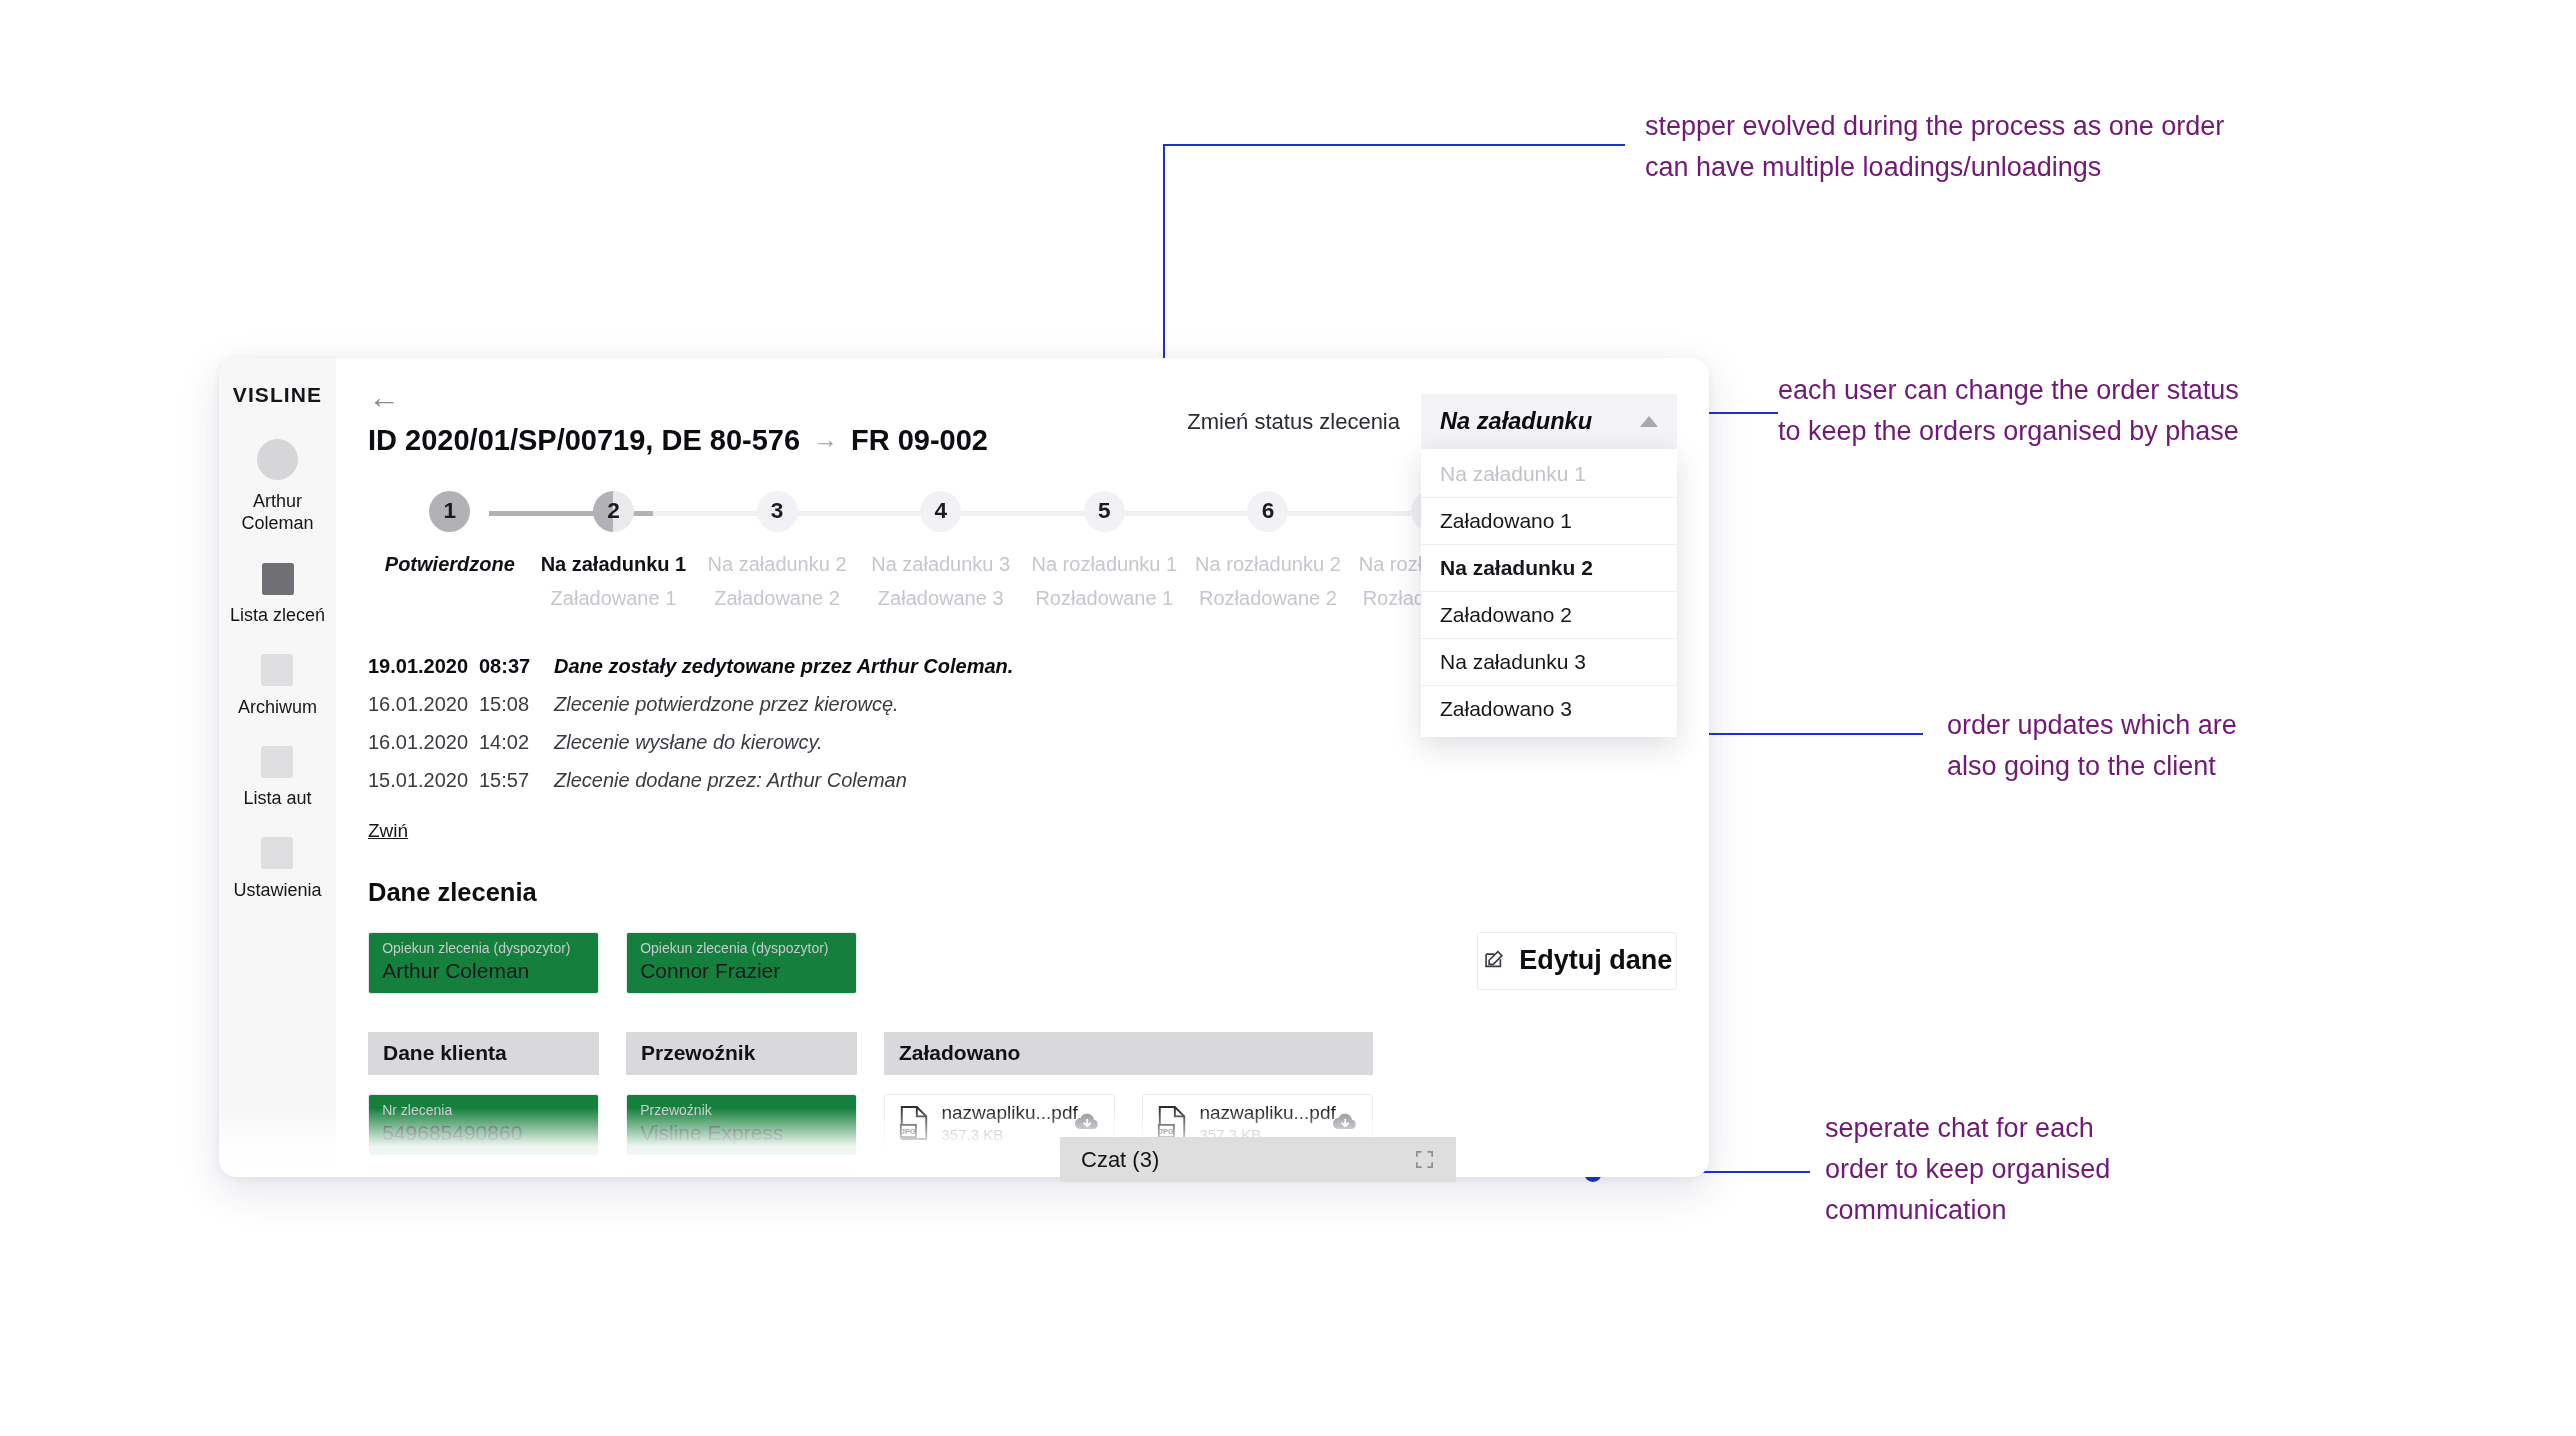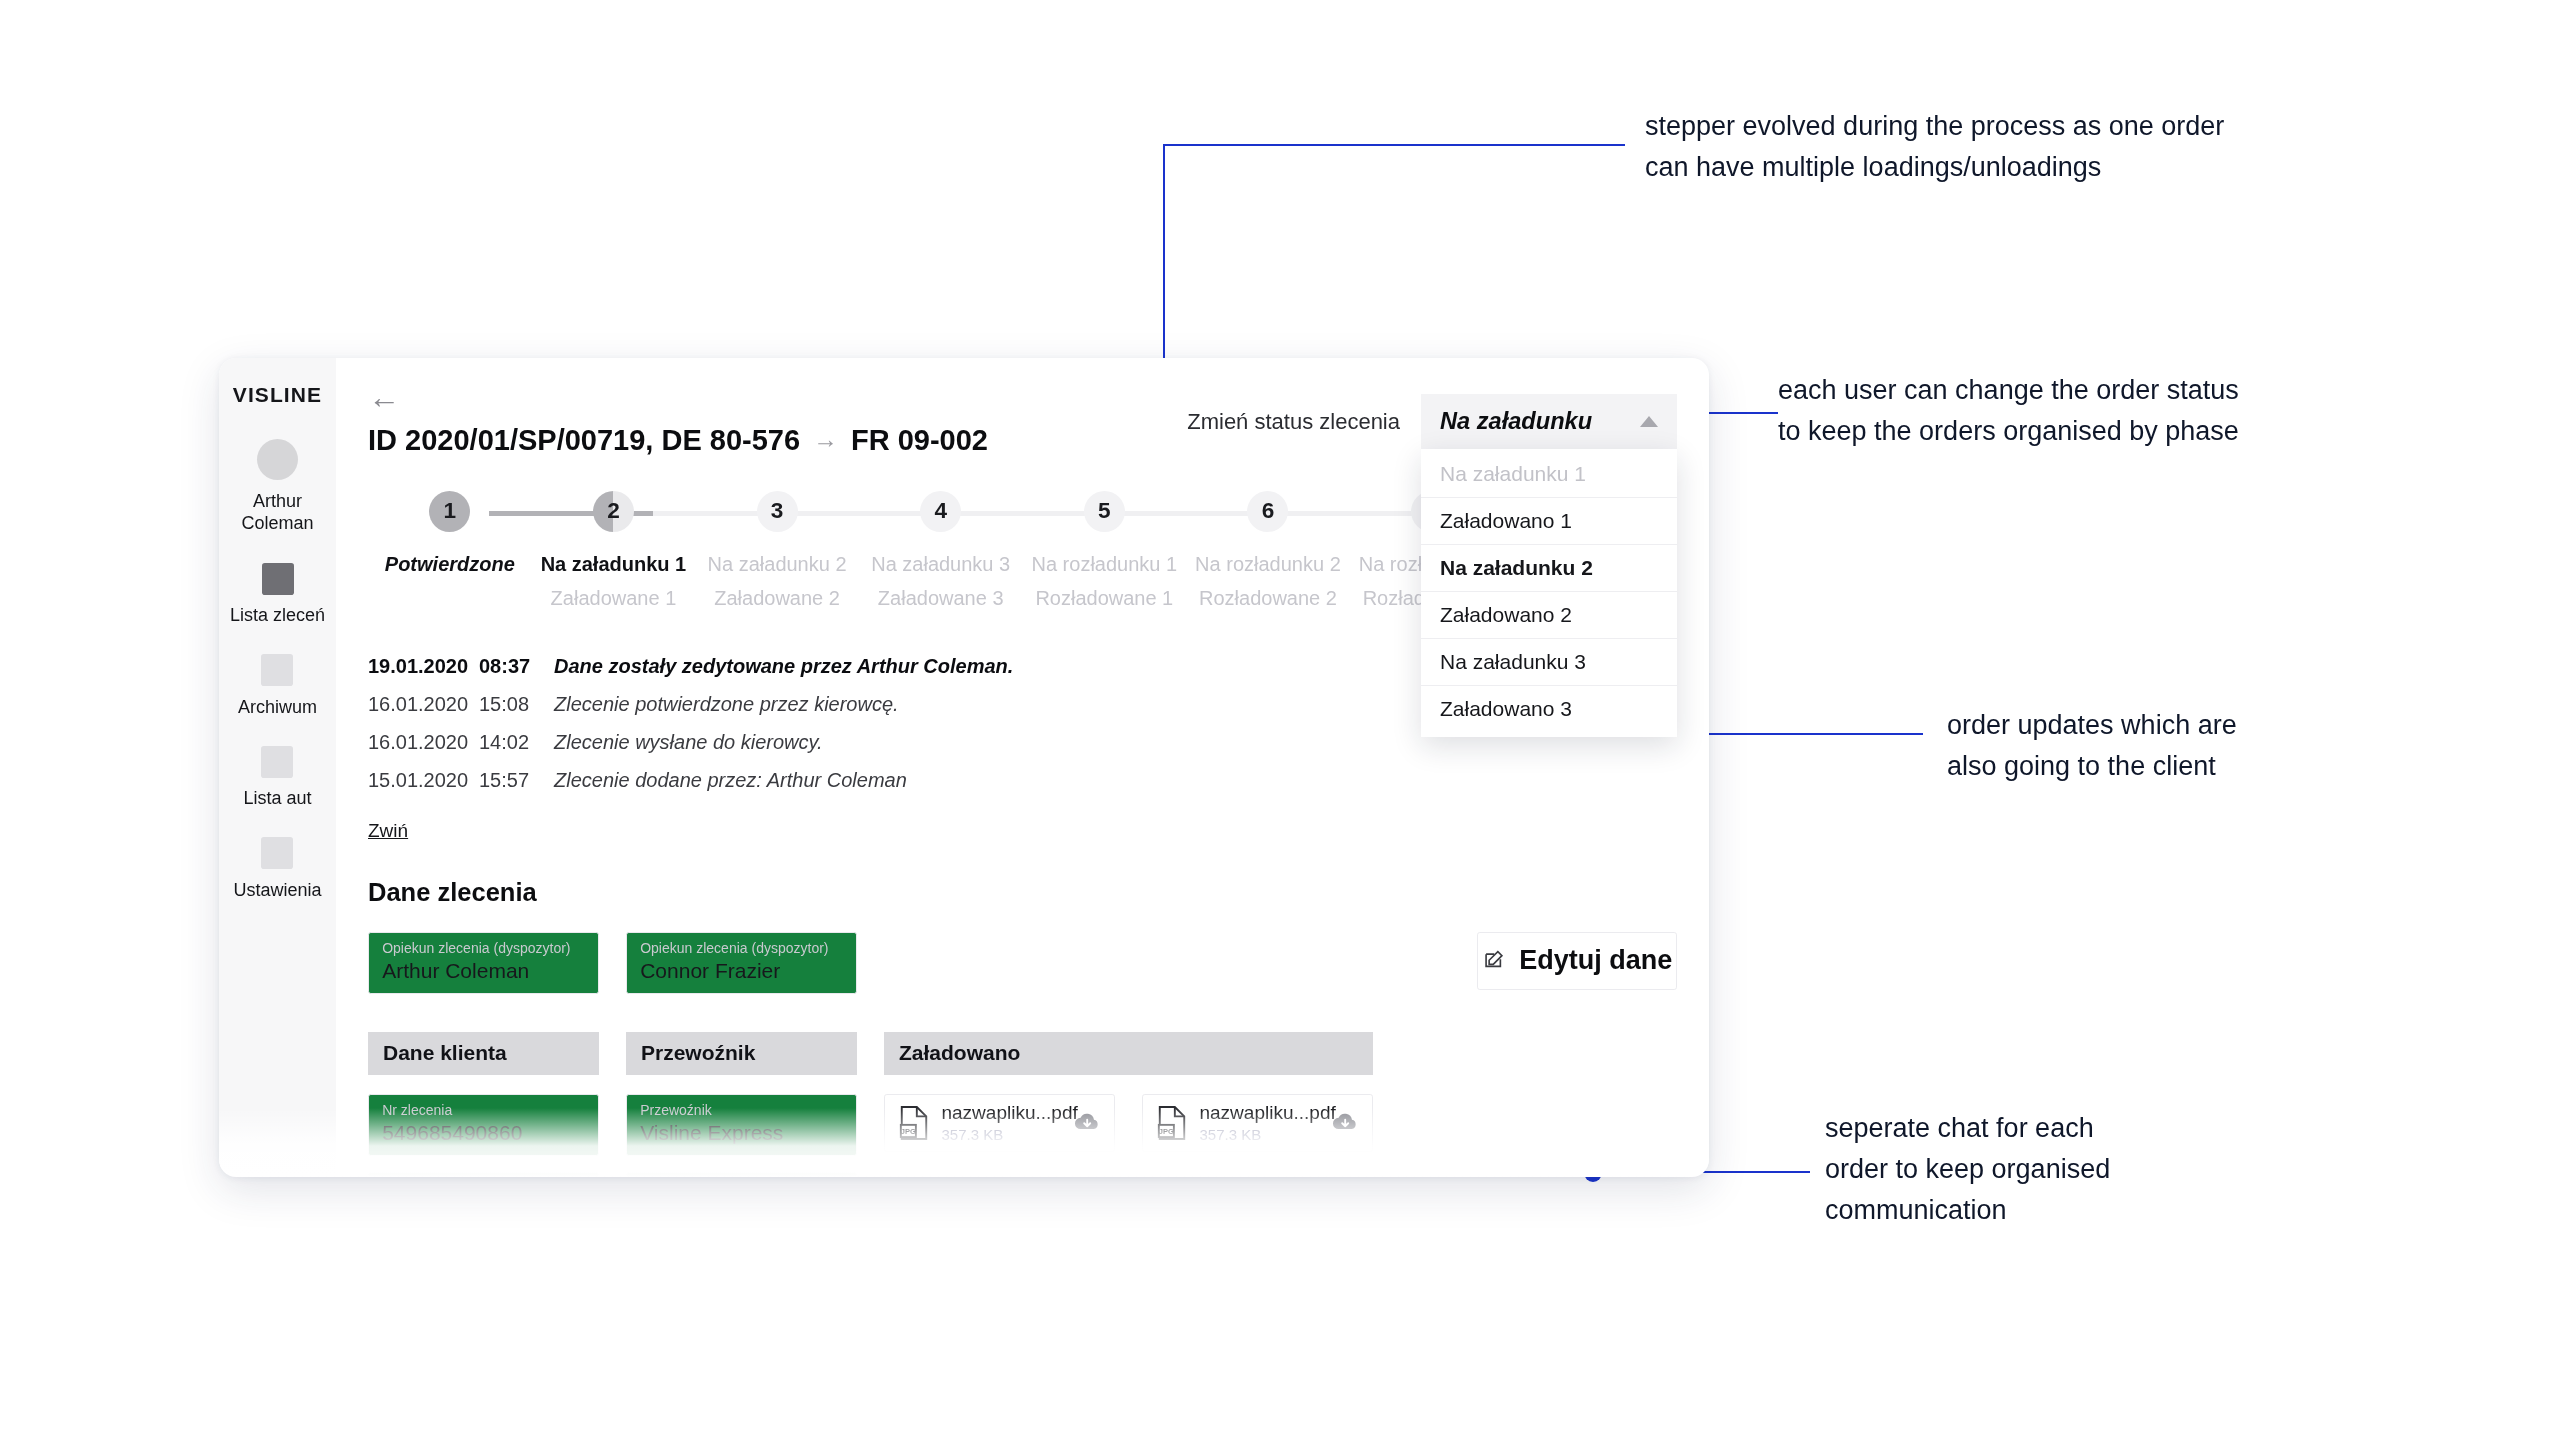--- a/index.html
+++ b/index.html
@@ -9,21 +9,21 @@
     font-family: "Liberation Sans", sans-serif;
     overflow: hidden;
   }
   .canvas { position: relative; width: 2576px; height: 1437px; background: #fff; }
 
   
   .anno-text {
     position: absolute;
     font-size: 27px;
     line-height: 41px;
-    color: #0f172a;
+    color: #701a75;
     font-family: "Liberation Sans", sans-serif;
     white-space: pre-line;
   }
   .anno-line { position: absolute; background: #1a33cc; }
   .anno-dot {
     position: absolute; width: 18px; height: 18px;
     border-radius: 50%; background: #1a33cc;
   }
 
   
@@ -466,19 +466,25 @@
             </div>
           </div>
         </div>
 
       </div>
     </div>
   </div>
 
   <div class="app-fade"></div>
 
+  <div class="chat-bar">
+    <span class="chat-title">Czat (3)</span>
+    <svg width="21" height="21" viewBox="0 0 22 22" stroke="#8d8e95" stroke-width="1.8" fill="none">
+      <path d="M3 8V3h5M19 8V3h-5M3 14v5h5M19 14v5h-5"></path>
+    </svg>
+  </div>
 
   <svg style="position:absolute; left:1620px; top:413px;" width="28" height="38" viewBox="0 0 30 40">
     <path d="M2 2 L2 28 L9 21.5 L14 33 L19 31 L14 19.5 L23 19 Z" fill="#ffffff" stroke="#1b1c20" stroke-width="2.2" stroke-linejoin="round"></path>
   </svg>
 
 </div>
 
 
 </body></html>

